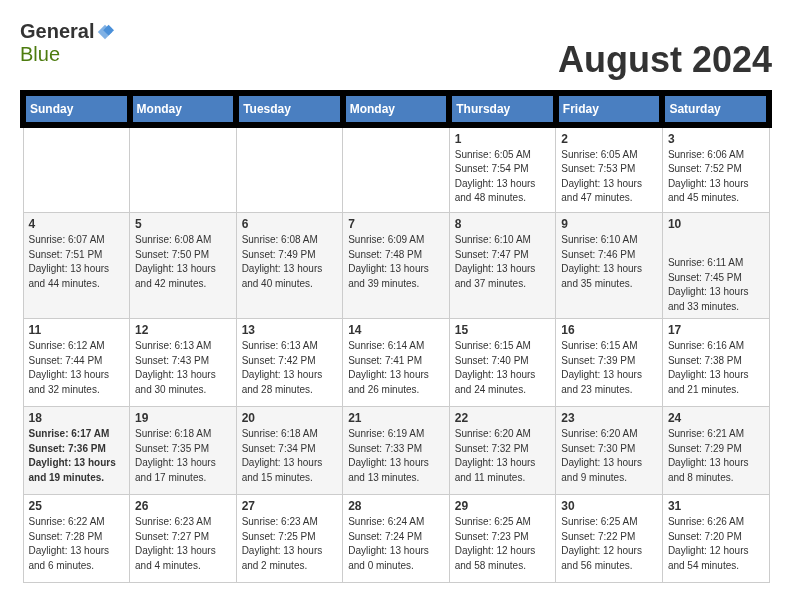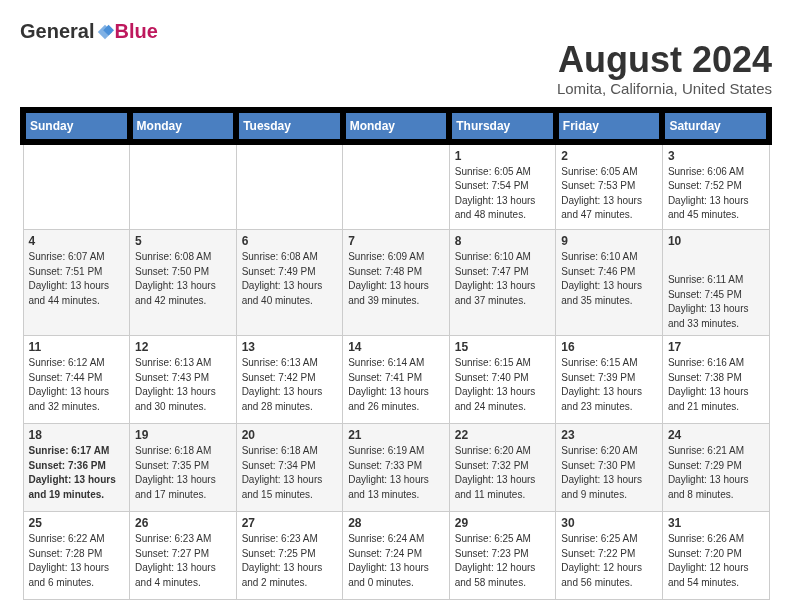--- a/index.html
+++ b/index.html
@@ -11,32 +11,32 @@
       padding: 20px;
     }
     .header-area {
       display: flex;
       justify-content: space-between;
       align-items: flex-start;
       margin-bottom: 10px;
     }
     .logo {
       display: flex;
-      flex-direction: row;
+      flex-direction: column;
       align-items: flex-start;
     }
     .logo-general {
       font-size: 20px;
       font-weight: bold;
       color: #333;
     }
     .logo-blue {
       font-size: 20px;
-      font-weight: bold;
-      color: #be185d;
+      font-weight: normal;
+      color: #4d7c0f;
     }
     .logo-icon {
       display: inline-block;
       width: 18px;
       height: 18px;
       margin-left: 2px;
       vertical-align: middle;
     }
     .title-area {
       text-align: right;
@@ -102,21 +102,20 @@
       <span class="logo-general">General</span>
       <svg class="logo-icon" viewBox="0 0 20 20" fill="none">
         <polygon points="10,2 18,10 10,18 2,10" fill="#4a90d9" opacity="0.7"></polygon>
         <polygon points="14,2 20,8 14,14 8,8" fill="#4a90d9"></polygon>
       </svg>
     </div>
     <span class="logo-blue">Blue</span>
   </div>
   <div class="title-area">
     <div class="month-title">August 2024</div>
-    <div class="location">Lomita, California, United States</div>
   </div>
 </div>
 
 <table>
   <thead>
     <tr>
     <th>Sunday</th>
         <th>Monday</th>
         <th>Tuesday</th>
         <th>Monday</th>

